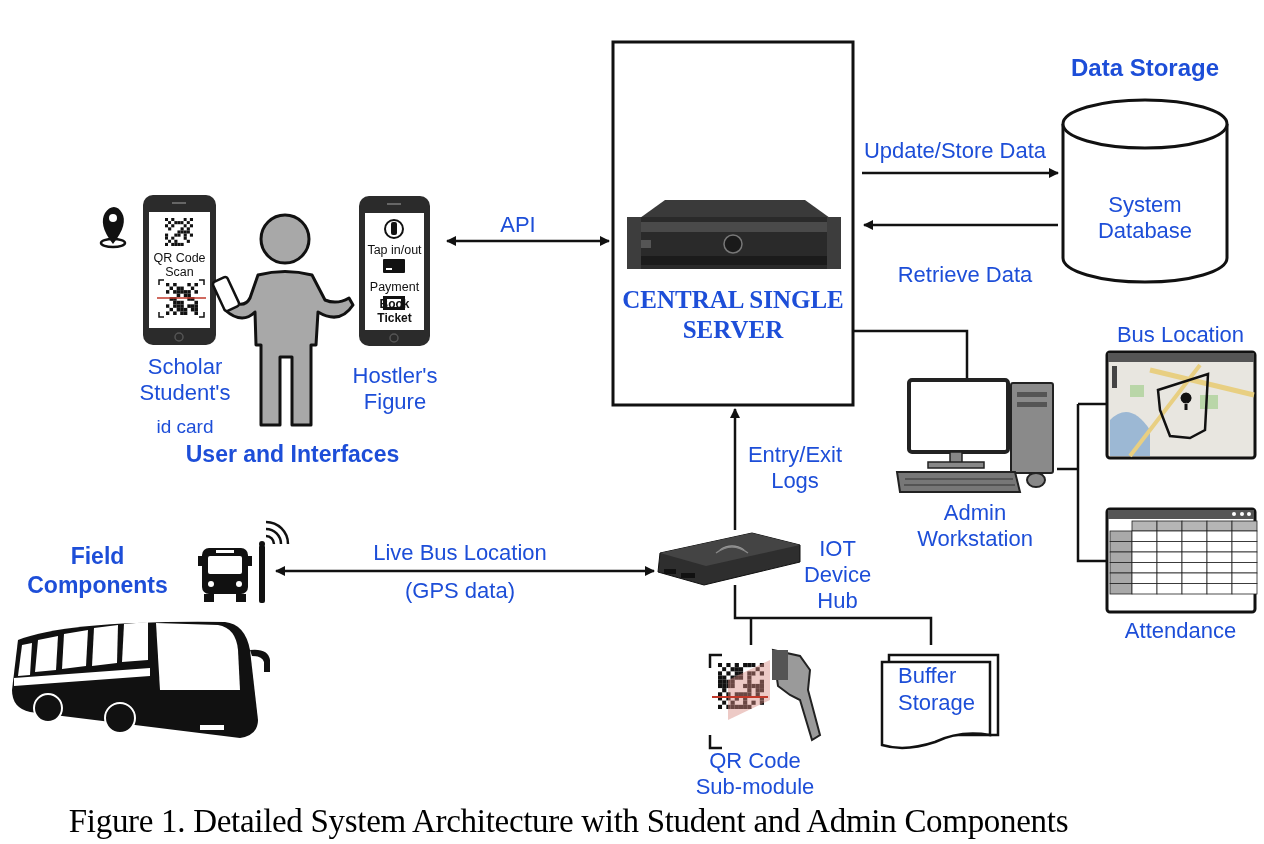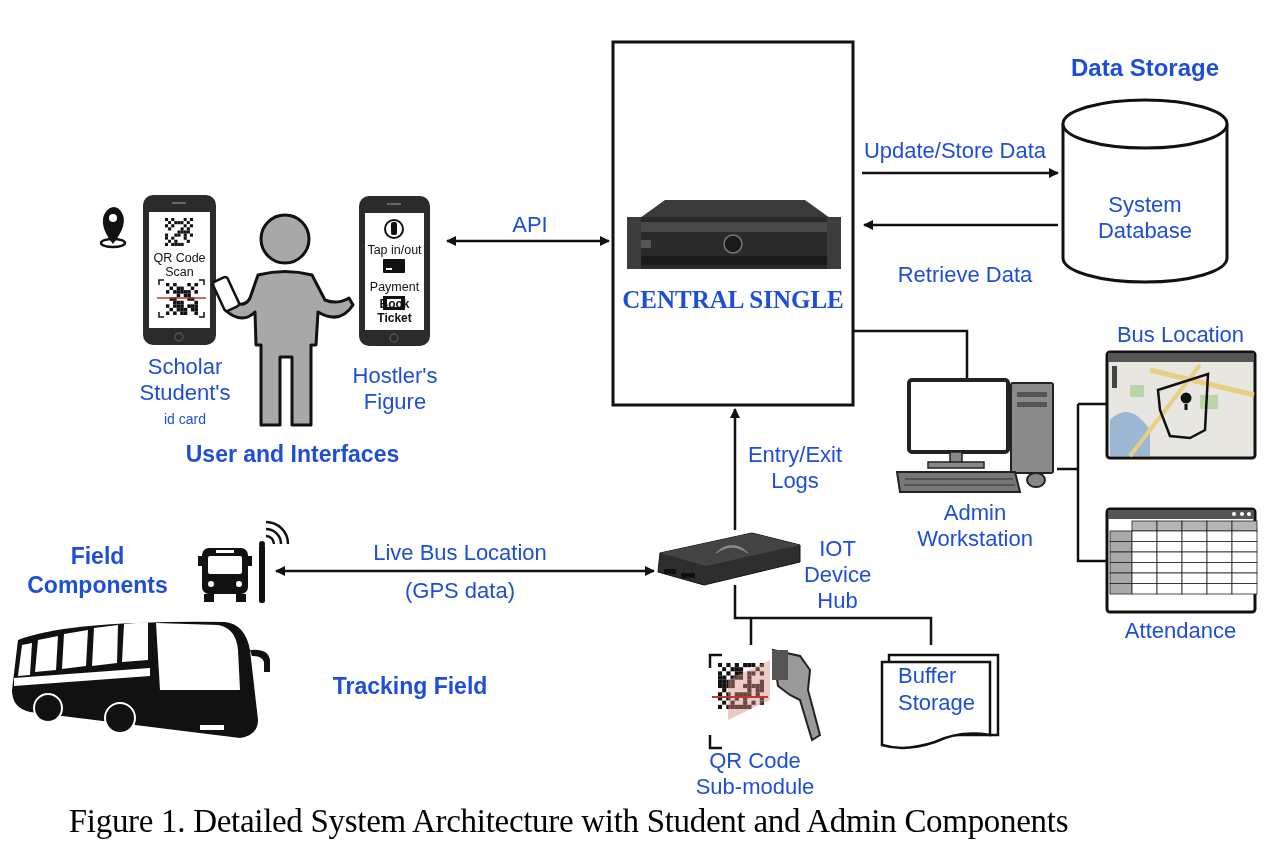--- a/index.html
+++ b/index.html
@@ -424,39 +424,40 @@
 </svg>
 
 <div class="abs lbl bold" style="left:1040px;top:55px;width:210px;font-size:24px;">Data Storage</div>
 <div class="abs lbl" style="left:855px;top:138px;width:200px;">Update/Store Data</div>
 <div class="abs lbl" style="left:880px;top:238px;width:170px;margin-top:24px;">Retrieve Data</div>
 <div class="abs lbl" style="left:1070px;top:192px;width:150px;">
   <div>System</div>
   <div>Database</div>
 </div>
 
-<div class="abs lbl" style="left:490px;top:212px;width:80px;text-align:center;">API</div>
+<div class="abs lbl" style="left:478px;top:212px;width:80px;text-align:center;">API</div>
 
 <div class="abs lbl bold" style="left:613px;top:285px;width:240px;font-size:25px;line-height:30px;font-family:Liberation Serif, serif;">
   <div>CENTRAL SINGLE</div>
+  <div>SERVER</div>
 </div>
 
 <div class="abs phone-text" style="left:149px;top:251px;width:61px;">
   <div>QR Code</div>
   <div>Scan</div>
 </div>
 
 <div class="abs phone-text" style="left:362px;top:243px;width:65px;">Tap in/out</div>
 <div class="abs phone-text" style="left:362px;top:280px;width:65px;">Payment</div>
 <div class="abs phone-text" style="left:362px;top:297px;width:65px;font-size:12px;font-weight:bold;">Book Ticket</div>
 
 <div class="abs lbl" style="left:120px;top:354px;width:130px;">
   <div>Scholar</div>
   <div>Student's</div>
-  <div style="font-size:14px;">id card</div>
+  <div style="font-size:19px;margin-top:8px;">id card</div>
 </div>
 <div class="abs lbl" style="left:340px;top:363px;width:110px;">
   <div>Hostler's</div>
   <div>Figure</div>
 </div>
 <div class="abs lbl bold" style="left:160px;top:441px;width:265px;font-size:23px;">User and Interfaces</div>
 
 <div class="abs lbl" style="left:1098px;top:322px;width:165px;">Bus Location</div>
 <div class="abs lbl" style="left:1098px;top:618px;width:165px;">Attendance</div>
 <div class="abs lbl" style="left:900px;top:500px;width:150px;">
@@ -475,21 +476,20 @@
   <div>Hub</div>
 </div>
 
 <div class="abs lbl bold" style="left:10px;top:542px;width:175px;font-size:23px;line-height:29px;">
   <div>Field</div>
   <div>Components</div>
 </div>
 <div class="abs lbl" style="left:345px;top:540px;width:230px;">Live Bus Location</div>
 <div class="abs lbl" style="left:345px;top:578px;width:230px;">(GPS data)</div>
 <div class="abs lbl bold" style="left:275px;top:672px;width:270px;font-size:23px;line-height:29px;">
-  <div>Tracking Field</div>
 </div>
 
 <div class="abs lbl" style="left:690px;top:748px;width:130px;">
   <div>QR Code</div>
   <div>Sub-module</div>
 </div>
 
 <div class="abs lbl" style="left:890px;top:662px;width:100px;text-align:left;line-height:27px;">
   <div style="padding-left:8px;">Buffer</div>
   <div style="padding-left:8px;">Storage</div>

